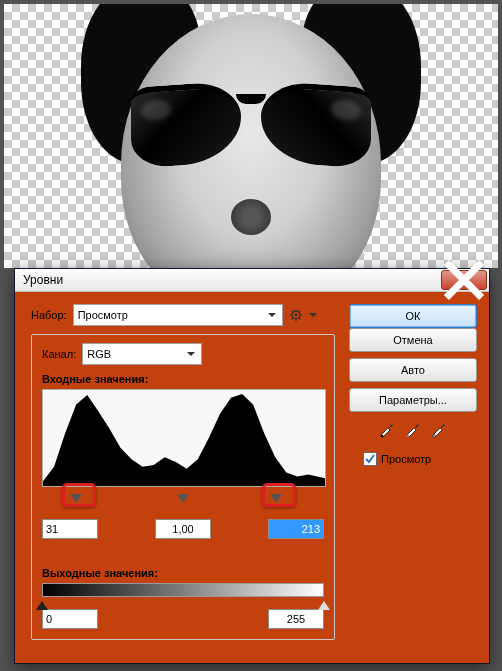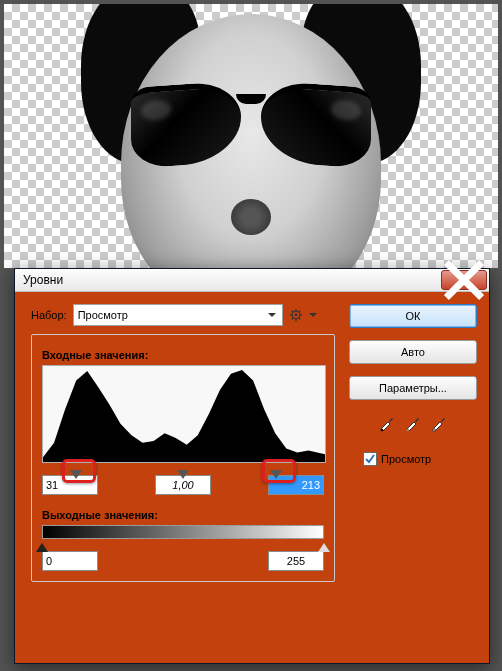--- a/index.html
+++ b/index.html
@@ -102,21 +102,21 @@
     cursor: pointer;
   }
   .body {
     display: flex;
     padding: 12px 12px 10px 16px;
     gap: 14px;
     height: calc(100% - 22px);
     box-sizing: border-box;
   }
   .left { flex: 1; }
-  .right { width: 128px; display:flex; flex-direction:column; gap:6px; align-items:stretch;}
+  .right { width: 128px; display:flex; flex-direction:column; align-items:stretch;}
   .row { display:flex; align-items:center; gap:6px; margin-bottom:8px; }
   .label { }
   .combo {
     flex:1; height:20px; background:#fff; border:1px solid #a0a0a0;
     display:flex; align-items:center; padding:0 4px; position:relative;
     font-size:11px;
   }
   .combo::after {
     content:''; position:absolute; right:6px; top:8px;
     border:4px solid transparent; border-top-color:#333;
@@ -152,21 +152,21 @@
   .tri.black{border-bottom-color:#222;}
   .tri.gray{border-bottom-color:#888;}
   .tri.white{border-bottom-color:#ddd;}
   .tri-below .tri{top:auto; bottom:-12px; border-bottom:none; border-top:9px solid #555;}
   .hl-red {
     position:absolute; width:28px; height:18px;
     border:3px solid #de1f1f; border-radius:5px;
     box-shadow:0 1px 3px rgba(0,0,0,0.4);
     pointer-events:none;
   }
-  .num-row{display:flex; gap:6px; margin-top:8px;}
+  .num-row{display:flex; gap:6px; margin-top:28px;}
   .num-row input{
     width:48px; height:18px; border:1px solid #8c8c8c; font-size:11px;
     padding:0 3px; background:#fff;
   }
   .num-row input.sel{background:#3399ff; color:#fff;}
   .num-row .spacer{flex:1;}
   .out-track{
     height:12px; background:linear-gradient(to right,#000,#fff);
     border:1px solid #9a9a9a; position:relative; margin-top:4px;
   }
@@ -233,63 +233,72 @@
                 <line x1="11.5" y1="11.5" x2="13" y2="13"></line>
                 <line x1="3" y1="13" x2="4.5" y2="11.5"></line>
                 <line x1="11.5" y1="4.5" x2="13" y2="3"></line>
               </g>
             </svg>
         </span>
         <span style="border:4px solid transparent;border-top-color:#333;margin-top:4px;"></span>
       </div>
 
       <div class="fieldset">
+        <div class="ch-row">
+          <span>Канал:</span>
+          <div class="combo">
+            <span>RGB</span>
+          </div>
+        </div>
 
         <div class="sect-label">Входные значения:</div>
 
         <div class="histogram">
           <svg id="histo-svg" viewBox="0 0 260 96" preserveAspectRatio="none">
               <path d="M0 96 L0.0 91.2 L10.2 76.8 L20.4 43.3 L30.6 14.5 L40.8 5.0 L51.0 21.3 L61.2 38.5 L71.4 57.7 L81.6 69.2 L91.8 76.8 L102.0 74.9 L112.2 67.3 L122.4 72.0 L132.5 78.8 L142.7 69.2 L152.9 48.1 L163.1 24.1 L173.3 7.8 L183.5 4.0 L193.7 14.5 L203.9 43.3 L214.1 67.3 L224.3 82.6 L234.5 86.4 L244.7 84.5 L260.0 88.3 L260 96 Z" fill="#000"></path>
             </svg>
         </div>
 
         <div class="slider-track plain tri-below" style="position:relative; height:4px; background:transparent; border:none; margin-top:0;">
           <span class="tri black" id="tri-sh" style="left: 12%;"></span>
           <span class="tri gray" id="tri-mid" style="left: 50%;"></span>
           <span class="tri white" id="tri-hl" style="left: 83%;"></span>
           <span class="hl-red" id="hl1" style="left: calc(12% - 14px); top: -4px;"></span>
           <span class="hl-red" id="hl2" style="left: calc(83% - 14px); top: -4px;"></span>
         </div>
 
         <div class="num-row">
           <input value="31" style="">
           <span class="spacer"></span>
-          <input style="text-align: center; font-style: italic;" value="1,00">
+          <input style="text-align: center;" value="1,00">
           <span class="spacer"></span>
           <input class="sel" style="text-align: right;" value="213">
         </div>
 
-        <div class="sect-label" style="margin-top:14px;">Выходные значения:</div>
+        <div class="sect-label" style="margin-top:28px;">Выходные значения:</div>
         <div class="out-track">
         </div>
         <div style="position:relative;height:12px;">
           <span class="tri black" id="otri-sh" style="top: -2px; left: 0%;"></span>
           <span class="tri white" id="otri-hl" style="top: -2px; left: 100%;"></span>
         </div>
         <div class="num-row" style="margin-top:0;">
           <input value="0" style="">
           <span class="spacer"></span>
           <input style="text-align: center;" value="255">
         </div>
       </div>
     </div>
 
     <div class="right">
       <div class="btn primary">
           <span>ОК</span>
+        </div>
+      <div class="btn">
+          <span>Отмена</span>
         </div>
       <div class="btn" style="margin-top:6px;">
           <span>Авто</span>
         </div>
       <div class="btn" style="margin-top:6px;">
           <span>Параметры...</span>
         </div>
 
       <div class="eyedrops">
         <span class="eyedrop"><svg viewBox="0 0 18 18">

